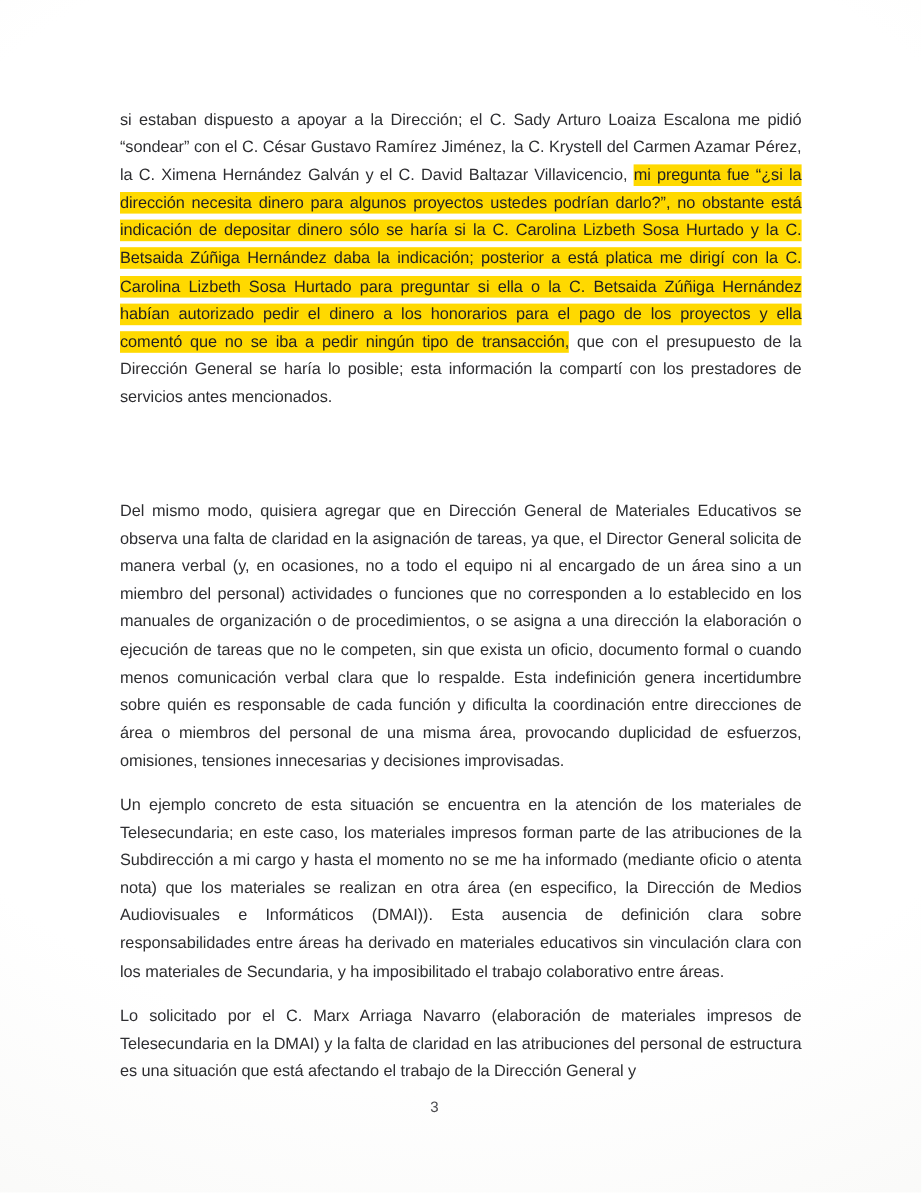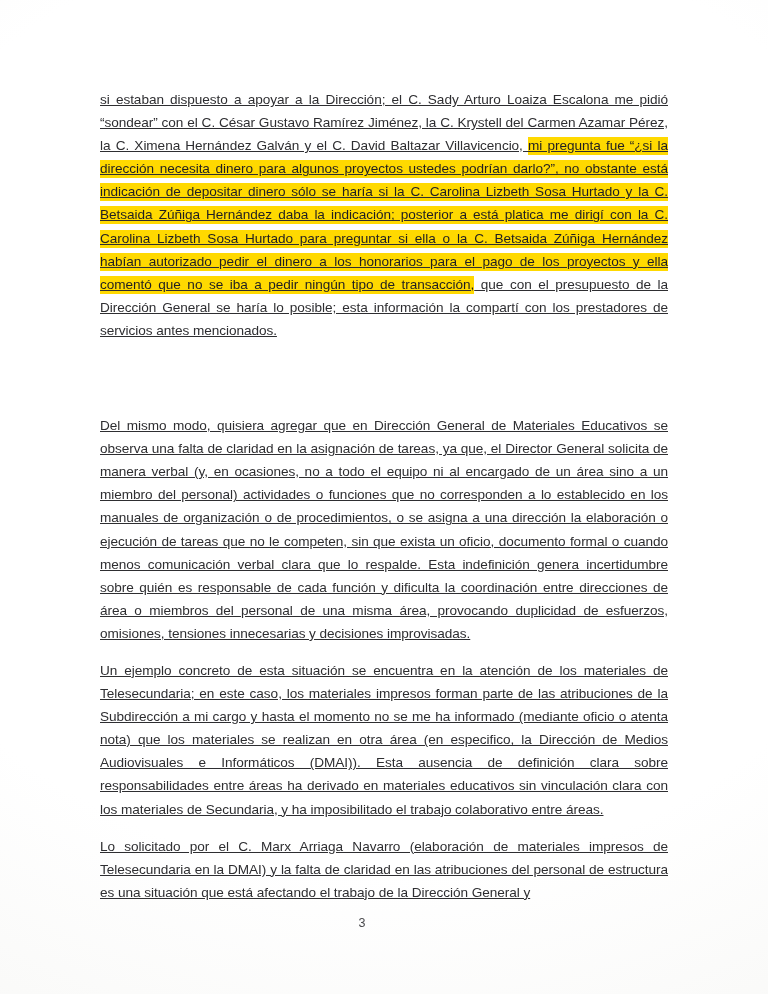--- a/index.html
+++ b/index.html
@@ -39,21 +39,20 @@
   p.para {
     margin: 0;
     font-family: "Liberation Sans", sans-serif;
     font-size: 13.6px;
     line-height: 23.1px;
     color: #2e2e31;
     text-align: justify;
     text-justify: inter-word;
     -webkit-font-smoothing: antialiased;
     letter-spacing: -0.05px;
-    text-decoration: underline;
   }
 
   
   .gap-large { height: 72px; }
   .gap-small { height: 14px; }
 
   
   .hl {
     background-color: #ffd900;
     box-decoration-break: clone;

